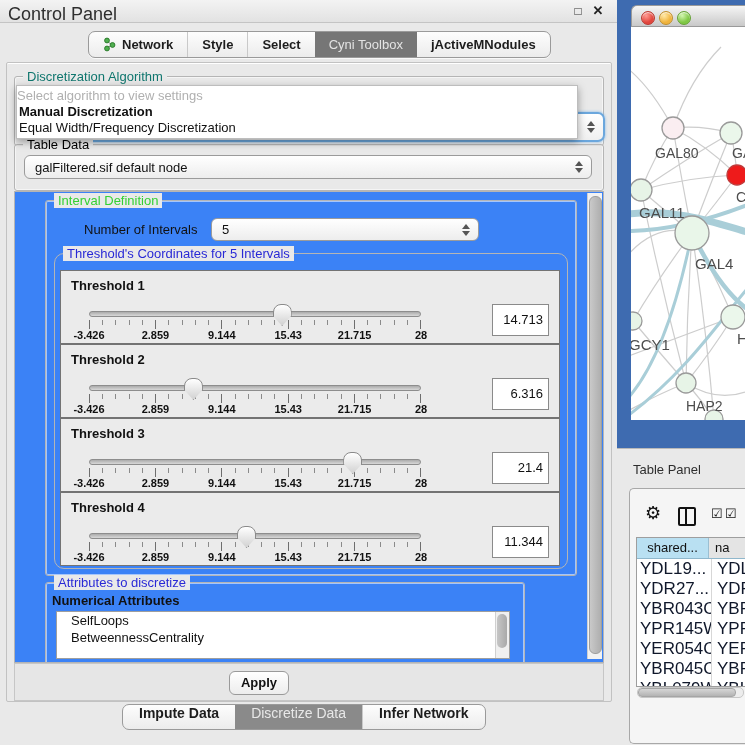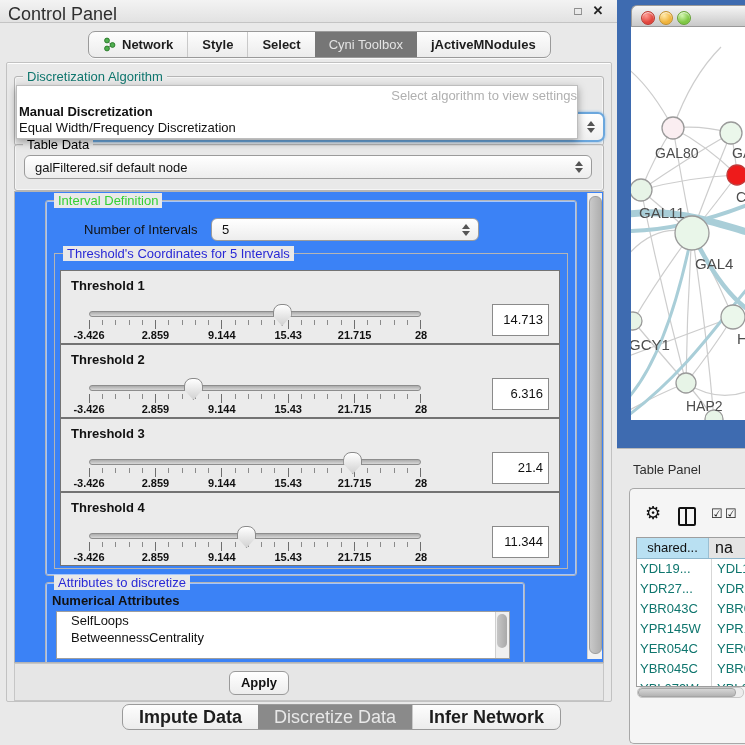--- a/index.html
+++ b/index.html
@@ -36,21 +36,21 @@
   #algo-group{left:7px;top:13px;width:588px;height:68px}
   #algo-label{color:#0f766e}
 
   
   #algo-combo{left:14px;top:35px;width:572px;height:26px;border:2px solid #6ba7dd;border-radius:7px;
               background:linear-gradient(#ffffff,#f0f0f0);box-shadow:0 0 3px #7fb6e8}
 
   
   #popup{left:9px;top:22px;width:560px;height:52px;background:#fff;border:1px solid #bdbdbd;
          box-shadow:0 3px 8px rgba(0,0,0,.35);z-index:5}
-  #popup-header{position:absolute;left:0;top:2px;width:100%;text-align:right;font-size:13px;color:#b0b0b0}
+  #popup-header{position:absolute;left:0;top:2px;width:100%;text-align:left;font-size:13px;color:#b0b0b0}
   .popup-item{position:absolute;left:2px;font-size:13px;color:#111;white-space:nowrap}
   #popup-item-0{top:18px;font-weight:bold}
   #popup-item-1{top:34px}
 
   #tabledata-group{left:7px;top:81px;width:588px;height:45px}
   .combo{position:absolute;background:linear-gradient(#ffffff,#ededed);border:1px solid #9b9b9b;border-radius:6px;
          font-size:13px;color:#111;display:flex;align-items:center;padding:0 10px;box-sizing:border-box}
   .stepper{position:absolute;right:8px;top:50%;transform:translateY(-50%);display:flex;flex-direction:column;gap:2px}
   .stepper .up{width:0;height:0;border-left:4px solid transparent;border-right:4px solid transparent;border-bottom:5px solid #555}
   .stepper .dn{width:0;height:0;border-left:4px solid transparent;border-right:4px solid transparent;border-top:5px solid #555}
@@ -60,21 +60,21 @@
   #scrollpanel{left:7px;top:128px;width:588px;height:470px;border:1px solid #b5b5b5;background:#3b82f6;overflow:hidden}
   #scroll-vbar{position:absolute;right:1px;top:1px;width:14px;height:466px;background:#f2f2f2;border-left:1px solid #cfcfcf}
   #scroll-vthumb{position:absolute;left:1px;top:3px;width:11px;height:456px;border-radius:6px;
                  background:linear-gradient(90deg,#c9c9c9,#aeaeae);border:1px solid #9e9e9e}
 
   #interval-group{left:30px;top:8px;width:530px;height:374px}
   #interval-label{color:#33d133}
   #noi-label{position:absolute;left:38px;top:21px;font-size:13px;font-weight:normal;color:#111}
   #noi-combo{left:165px;top:17px;width:268px;height:23px}
 
-  #thr-group{position:absolute;left:8px;top:52px;width:512px;height:314px;border:1px solid #b5b5b5;border-radius:0}
+  #thr-group{position:absolute;left:8px;top:52px;width:512px;height:314px;border:1px solid #b5b5b5;border-radius:10px}
   #thr-label{color:#2929d6;background:#e9e9e9}
   .thr-box{position:absolute;left:5px;width:498px;height:72px;border:1px solid #737373;background:#ebebeb}
   .thr-name{position:absolute;left:10px;top:7px;font-size:13px;font-weight:bold;color:#111}
   .slider-area{position:absolute;left:28px;top:40px;width:332px;height:32px}
   .track{position:absolute;left:0;top:0;width:330px;height:4px;border:1px solid #8d8d8d;border-radius:3px;
          background:linear-gradient(#ababab,#d8d8d8)}
   .thumb{position:absolute;top:-7px;width:17px;height:20px;margin-left:-8px;
          background:linear-gradient(#ffffff,#d2d2d2);border:1px solid #8a8a8a;
          border-radius:8px 8px 3px 3px;
          clip-path:polygon(0 0,100% 0,100% 52%,50% 100%,0 52%);z-index:2}
@@ -96,21 +96,21 @@
   #attr-vbar{position:absolute;right:0;top:0;width:13px;height:46px;background:#f0f0f0;border-left:1px solid #d0d0d0}
   #attr-vthumb{position:absolute;left:1px;top:2px;width:10px;height:34px;border-radius:5px;background:linear-gradient(90deg,#c6c6c6,#a9a9a9)}
 
   #apply-strip{left:7px;top:600px;width:588px;height:36px;border:1px solid #c6c6c6;background:#e6e6e6}
   #apply-btn{position:absolute;left:214px;top:7px;width:58px;height:22px;border:1px solid #9a9a9a;border-radius:6px;
              background:linear-gradient(#ffffff,#ededed);font-size:13px;font-weight:bold;color:#111;
              text-align:center;line-height:22px}
 
   #bottom-tabs{left:122px;top:704px;height:24px;display:flex;border:1px solid #9a9a9a;border-radius:7px;
                background:linear-gradient(#fdfdfd,#ececec);overflow:hidden}
-  .btab{display:flex;align-items:center;padding:0 16px;font-size:18px;font-weight:bold;color:#1d1d1d;border-left:1px solid #c9c9c9}
+  .btab{display:flex;padding:0 16px;font-size:14px;font-weight:bold;color:#1d1d1d;border-left:1px solid #c9c9c9}
   .btab:first-child{border-left:none}
   .btab.sel{background:#8a8a8a;color:#e8e8e8;border-left:none;font-weight:normal}
 
   
   #blue-frame{left:617px;top:0;width:128px;height:448px;background:#3e6bb0}
   #net-titlebar{left:631px;top:5px;width:114px;height:22px;background:linear-gradient(#f5f5f5,#c9c9c9);
                 border:1px solid #9a9a9a;border-right:none;border-radius:6px 0 0 0;box-sizing:border-box}
   .light{position:absolute;top:5px;width:12px;height:12px;border-radius:50%;box-shadow:inset 0 1px 1px rgba(255,255,255,.8)}
   #light-red{left:9px;background:radial-gradient(circle at 35% 30%,#ff9a92,#e2463d 60%);border:1px solid #b8372f}
   #light-yellow{left:27px;background:radial-gradient(circle at 35% 30%,#ffe9a8,#f0b33c 60%);border:1px solid #c08f2c}
@@ -122,22 +122,22 @@
   #tp-box{left:12px;top:39px;width:116px;height:254px;background:#f5f5f5;border:1px solid #a8a8a8;border-radius:5px 0 0 5px;border-right:none}
   #tp-gear{left:28px;top:55px;font-size:18px;color:#111;line-height:18px}
   #tp-split{left:61px;top:58px;width:14px;height:15px;border:2px solid #111;border-radius:2px}
   #tp-split::after{content:"";position:absolute;left:5px;top:0;width:2px;height:15px;background:#111}
   #tp-check1{left:94px;top:57px;font-size:13px;color:#111}
   #tp-check2{left:108px;top:57px;font-size:13px;color:#111}
   #tp-table{left:19px;top:88px;width:109px;height:638px;background:#fff;border:1px solid #9e9e9e;border-right:none;overflow:hidden;height:148px}
   #tp-table{height:148px}
   #tp-header{display:flex;height:20px;border-bottom:1px solid #8fb7cc}
   .tp-h1{width:71px;background:#b9e0f2;border-right:1px solid #9bbfd2;font-size:13px;color:#111;text-align:center;line-height:20px}
-  .tp-h2{flex:1;background:#e4e4e4;font-size:16px;color:#111;line-height:20px;padding-left:6px;white-space:nowrap;overflow:hidden}
-  .tp-row{display:flex;height:20px;font-size:13px;color:#0f766e}
+  .tp-h2{flex:1;background:#e4e4e4;font-size:13px;color:#111;line-height:20px;padding-left:6px;white-space:nowrap;overflow:hidden}
+  .tp-row{display:flex;height:20px;font-size:17px;color:#0f172a}
   .tp-c1{width:71px;border-right:1px solid #d7d7d7;padding-left:3px;line-height:20px;white-space:nowrap;overflow:hidden}
   .tp-c2{flex:1;padding-left:5px;line-height:20px;white-space:nowrap;overflow:hidden}
   #tp-hbar{left:20px;top:238px;width:105px;height:9px;background:#ededed;border:1px solid #c7c7c7;border-radius:5px}
   #tp-hthumb{position:absolute;left:0px;top:0px;width:96px;height:7px;border-radius:4px;background:linear-gradient(#d6d6d6,#b3b3b3);border:1px solid #a5a5a5}
 </style>
 </head>
 <body>
 
 <div class="abs" id="left-panel">
 

